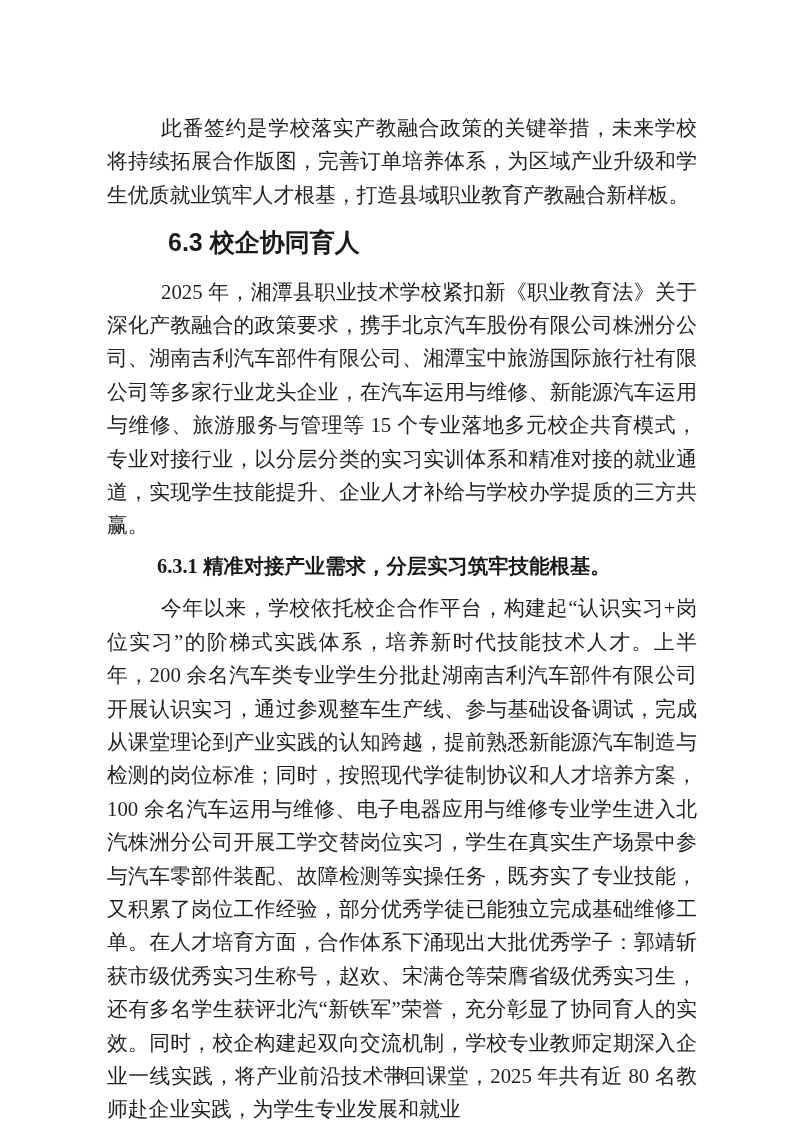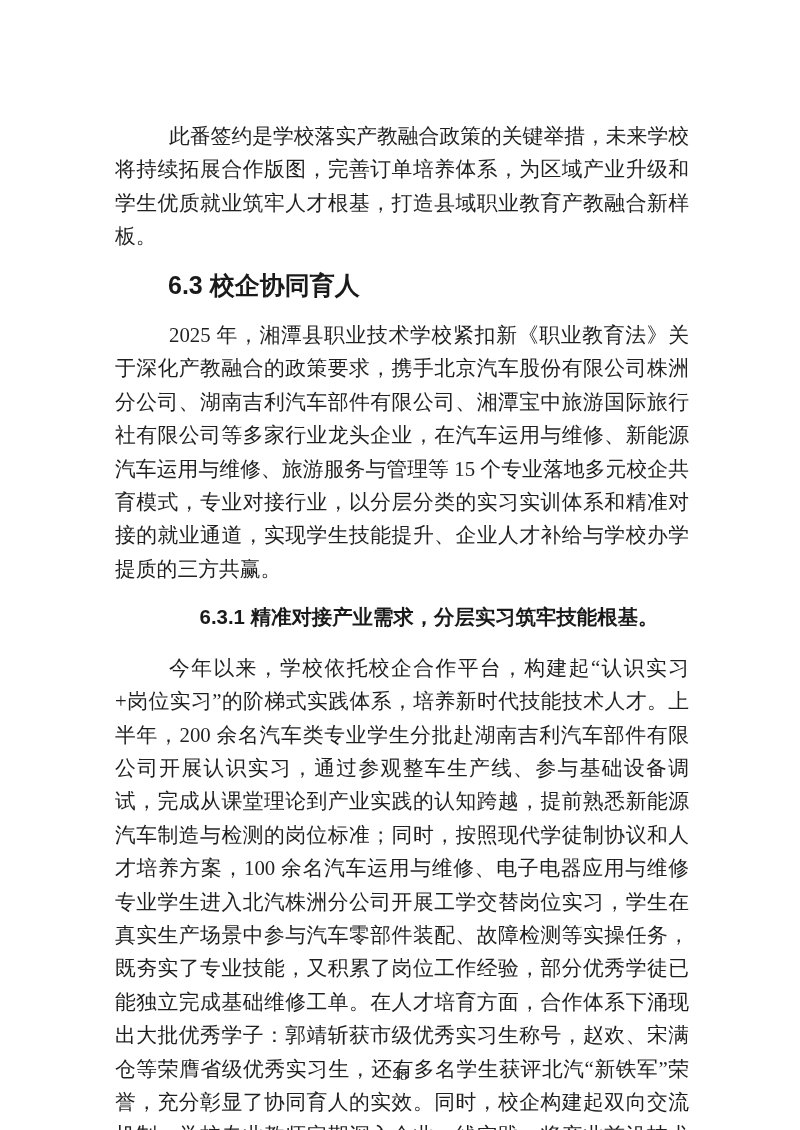--- a/index.html
+++ b/index.html
@@ -16,47 +16,46 @@
     color: #1f1f1f;
     font-family: "Liberation Serif", "DejaVu Serif", serif;
   }
   .content {
     position: absolute;
     left: 99px;
     top: 103px;
     width: 606px;
   }
   .para {
-    margin: 16px;
+    margin: 8px;
     font-size: 20.8px;
     line-height: 33.4px;
     text-align: justify;
     text-justify: inter-ideograph;
     text-indent: 54px;
     color: #1f1f1f;
     font-family: Liberation Serif, serif;
   }
   .h2 {
     margin: 15px;
     font-size: 25px;
     line-height: 33.4px;
     text-indent: 54px;
     font-family: "Liberation Sans", "DejaVu Sans", sans-serif;
     font-weight: bold;
     color: #1a1a1a;
   }
   .h3 {
-    margin: 12px;
+    margin: 4px;
     font-size: 20.4px;
     line-height: 33.4px;
     text-indent: 54px;
-    font-family: Liberation Sans, sans-serif;
+    font-family: Liberation Serif, serif;
     font-weight: bold;
     color: #1a1a1a;
-    text-align: center;
   }
   .footer {
     position: absolute;
     left: 0;
     top: 1048px;
     width: 100%;
     text-align: center;
     font-size: 15px;
     line-height: 20px;
     color: #222222;

